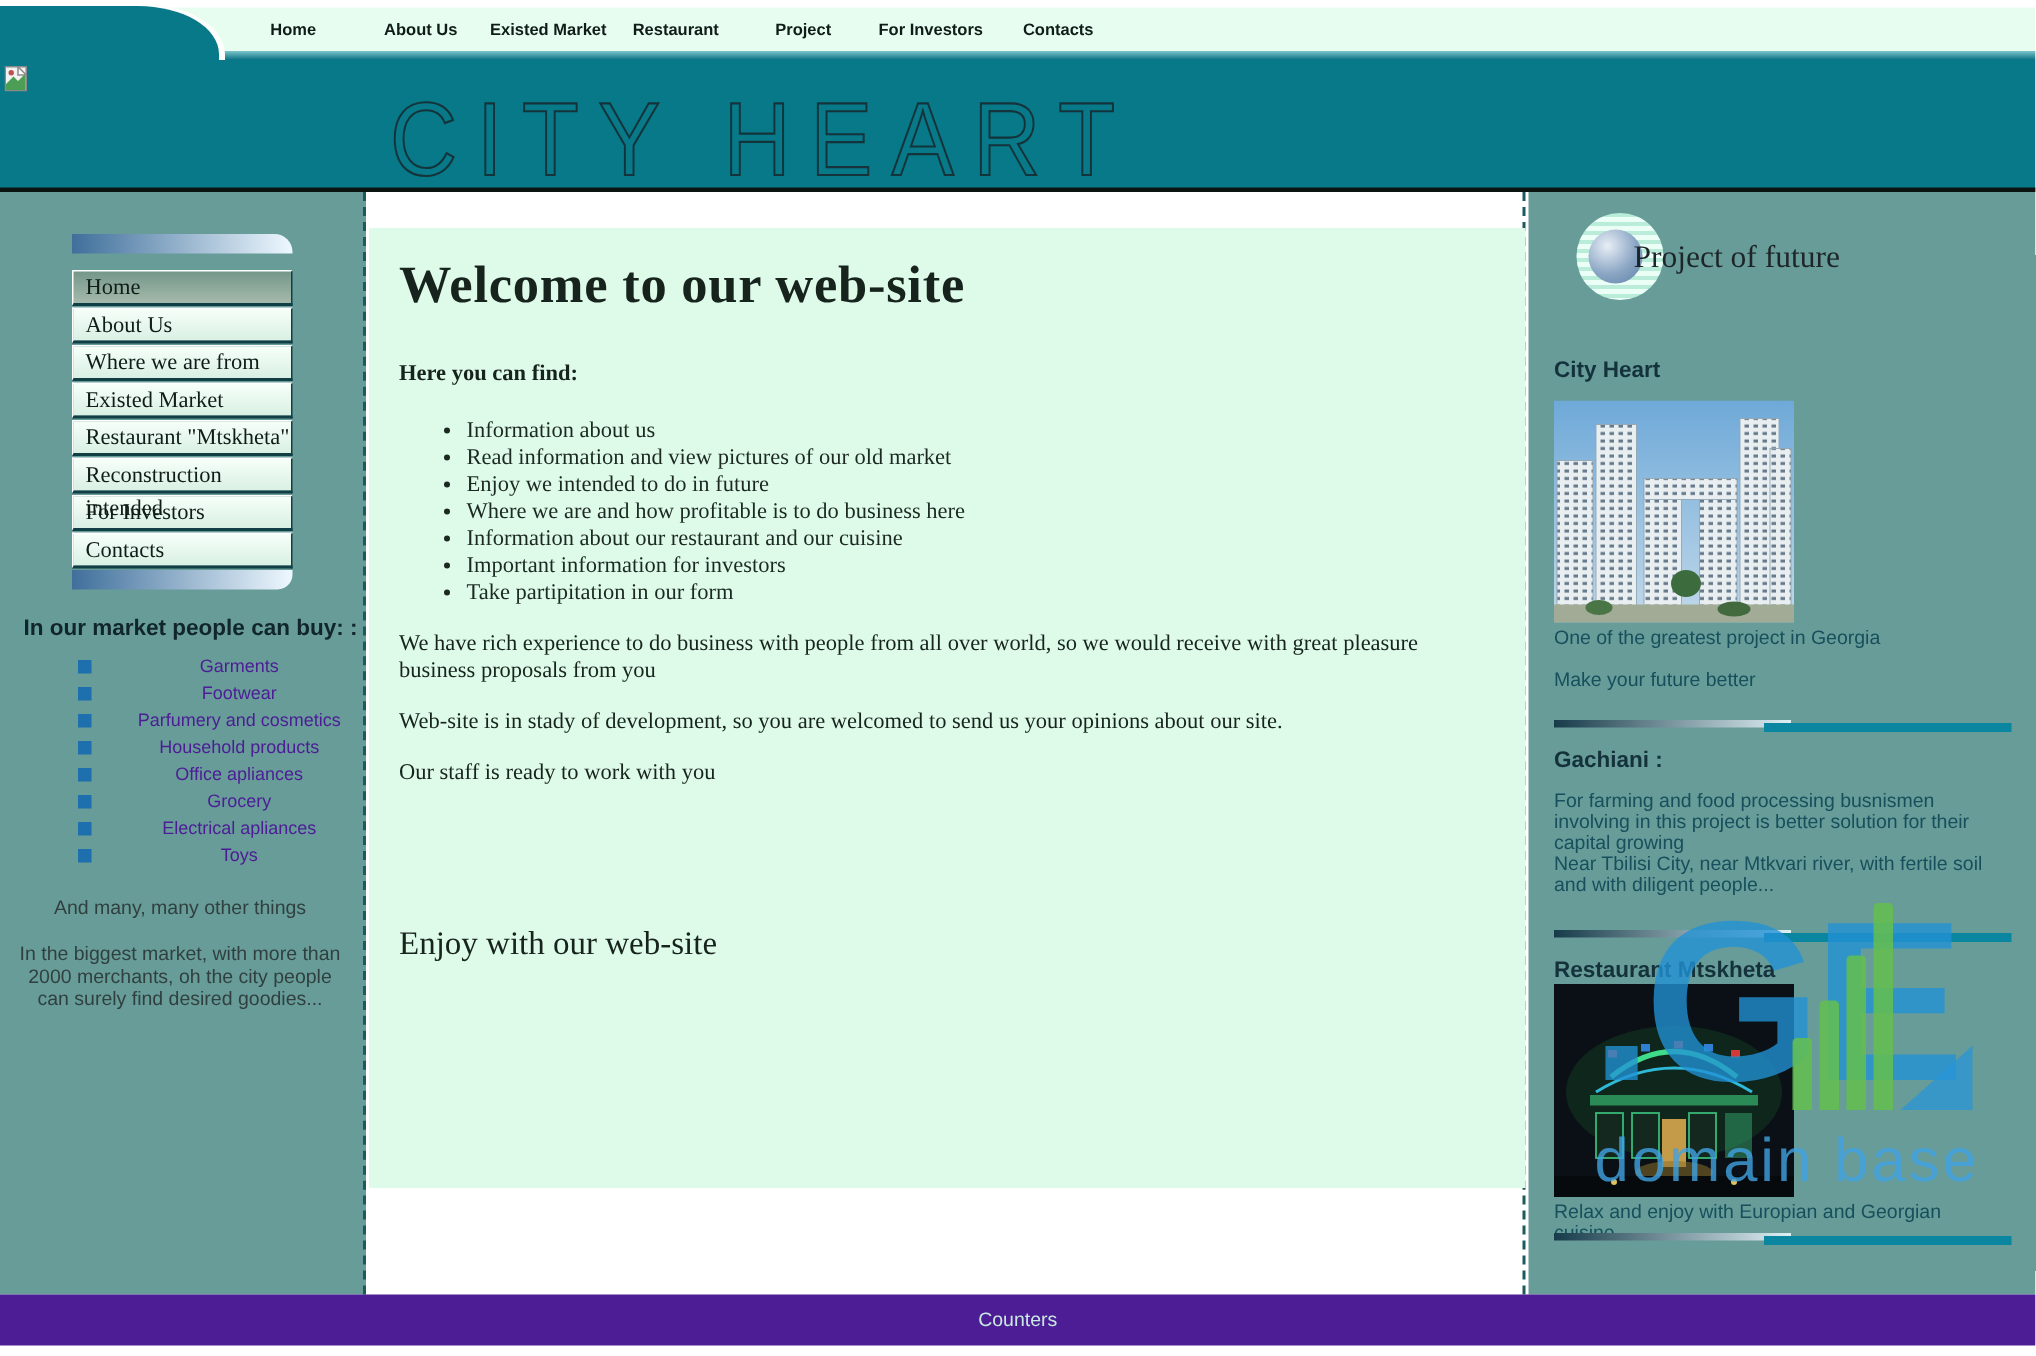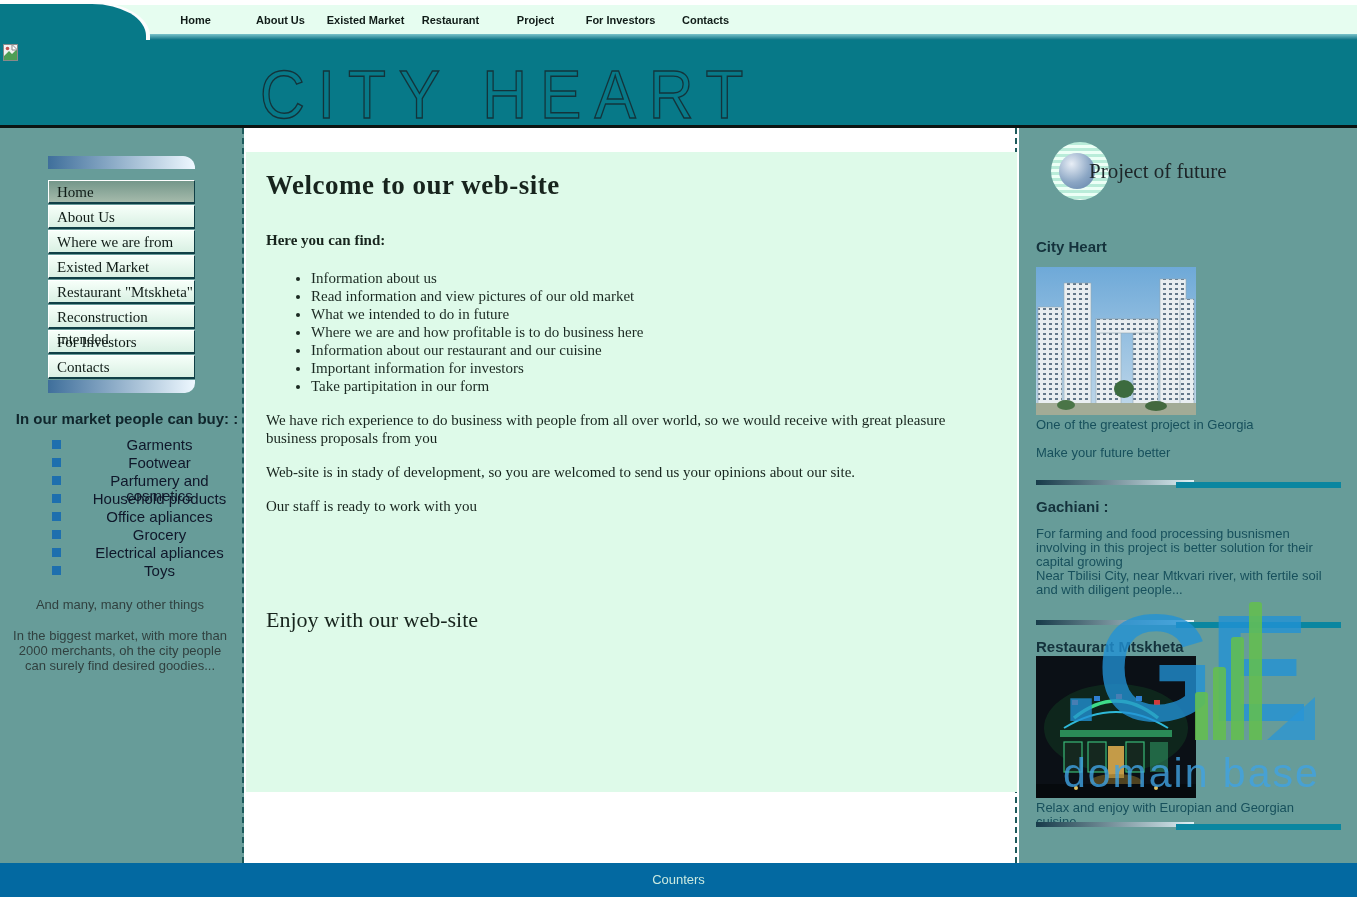--- a/index.html
+++ b/index.html
@@ -42,28 +42,28 @@
                border:1px solid #ffffff; border-bottom:2px solid #103f46; border-right:1px solid #103f46;
                cursor:pointer; }
   .menu-item.active { background:linear-gradient(to bottom,#74978a,#a5baab); }
   .menu-gap { height:11px; }
 
   
   .buy { position:absolute; left:0; top:282px; width:244px;text-align:center; }
   .buy-heading { padding-left:10px; font-size:15px; font-weight:bold; color:#10262c; }
   .buy-list { margin-top:10px; }
   .buy-item { position:relative; padding-left:75px; height:18px; line-height:15px;
-              font-size:15px; color:#0f172a; }
+              font-size:12px; color:#4c1d95; }
   .buy-bullet { position:absolute; left:52px; top:3px; width:9px; height:9px; background:#1e6fae; }
   .buy-note { padding-left:10px; font-size:13px; color:#30403f; margin-top:16px; width:230px; }
 
   
   .mint-box { position:absolute; top:24px; left:0; width:771px; height:640px; background:#defae9;
               padding:18px 20px; font-family:"Liberation Serif", serif; color:#17241d; }
-  .main-title { font-size:27px; font-weight:bold; letter-spacing:0.5px; }
+  .main-title { font-size:35px; font-weight:bold; letter-spacing:0.5px; }
   .find-heading { font-size:15px; font-weight:bold; margin-top:31px; }
   .find-list { margin-top:20px; padding-left:45px; }
   .find-list li { font-size:15px; line-height:18px; color:#1b2922; }
   .main-para { font-size:15px; line-height:18px; margin-top:16px; width:733px; }
   .closing-title { font-size:22px; font-weight:normal; margin-top:92px; }
 
   
   .right-inner { position:relative; width:338px; height:735px; }
   .pof { position:absolute; left:32px; top:14px; width:280px; height:62px; }
   .pof-circle { position:absolute; left:0; top:0; width:58px; height:58px; border-radius:50%;
@@ -88,21 +88,21 @@
   .wm-b1 { left:150px; top:100px; height:48px; }
   .wm-b2 { left:168px; top:75px; height:73px; }
   .wm-b3 { left:186px; top:45px; height:103px; }
   .wm-b4 { left:204px; top:10px; height:138px; }
   .wm-tri { position:absolute; left:222px; top:105px; width:0; height:0;
             border-left:48px solid transparent; border-bottom:43px solid rgba(40,150,215,0.75); }
   .wm-domain { position:absolute; left:18px; top:158px; font-size:41px; color:rgba(64,163,226,0.8);
                letter-spacing:2px; white-space:nowrap; }
 
   
-  .footer { position:absolute; top:863px; left:0; width:1357px; height:34px; background:#0369a1;
+  .footer { position:absolute; top:863px; left:0; width:1357px; height:34px; background:#4c1d95;
             color:#c9e9e0; font-size:13px; text-align:center; line-height:34px; }
 </style>
 </head>
 <body>
 
 <div class="topnav-band"></div>
 <div class="topnav-strip"></div>
 <div class="topnav-items">
   <div class="topnav-item">Home</div>
   <div class="topnav-item">About Us</div>
@@ -156,21 +156,21 @@
   </div>
 </div>
 
 <div class="main-col">
   <div class="mint-box">
     <h1 class="main-title">Welcome to our web-site</h1>
     <div class="find-heading">Here you can find:</div>
     <ul class="find-list">
       <li>Information about us</li>
       <li>Read information and view pictures of our old market</li>
-      <li>What we intended to do in future</li>
+      <li>Enjoy we intended to do in future</li>
       <li>Where we are and how profitable is to do business here</li>
       <li>Information about our restaurant and our cuisine</li>
       <li>Important information for investors</li>
       <li>Take partipitation in our form</li>
     </ul>
     <p class="main-para">We have rich experience to do business with people from all over world, so we would receive with great pleasure business proposals from you</p>
     <p class="main-para">Web-site is in stady of development, so you are welcomed to send us your opinions about our site.</p>
     <p class="main-para">Our staff is ready to work with you</p>
     <div class="closing-title">Enjoy with our web-site</div>
   </div>

